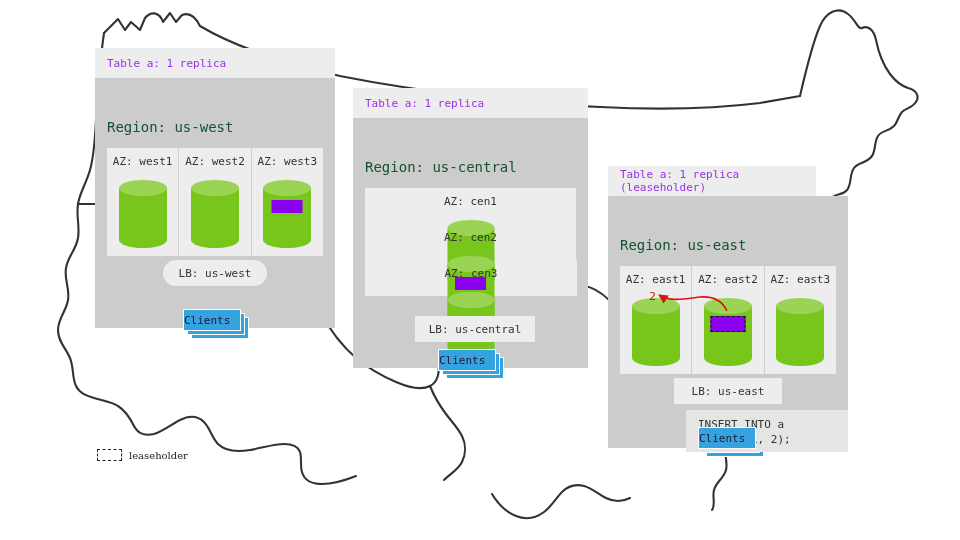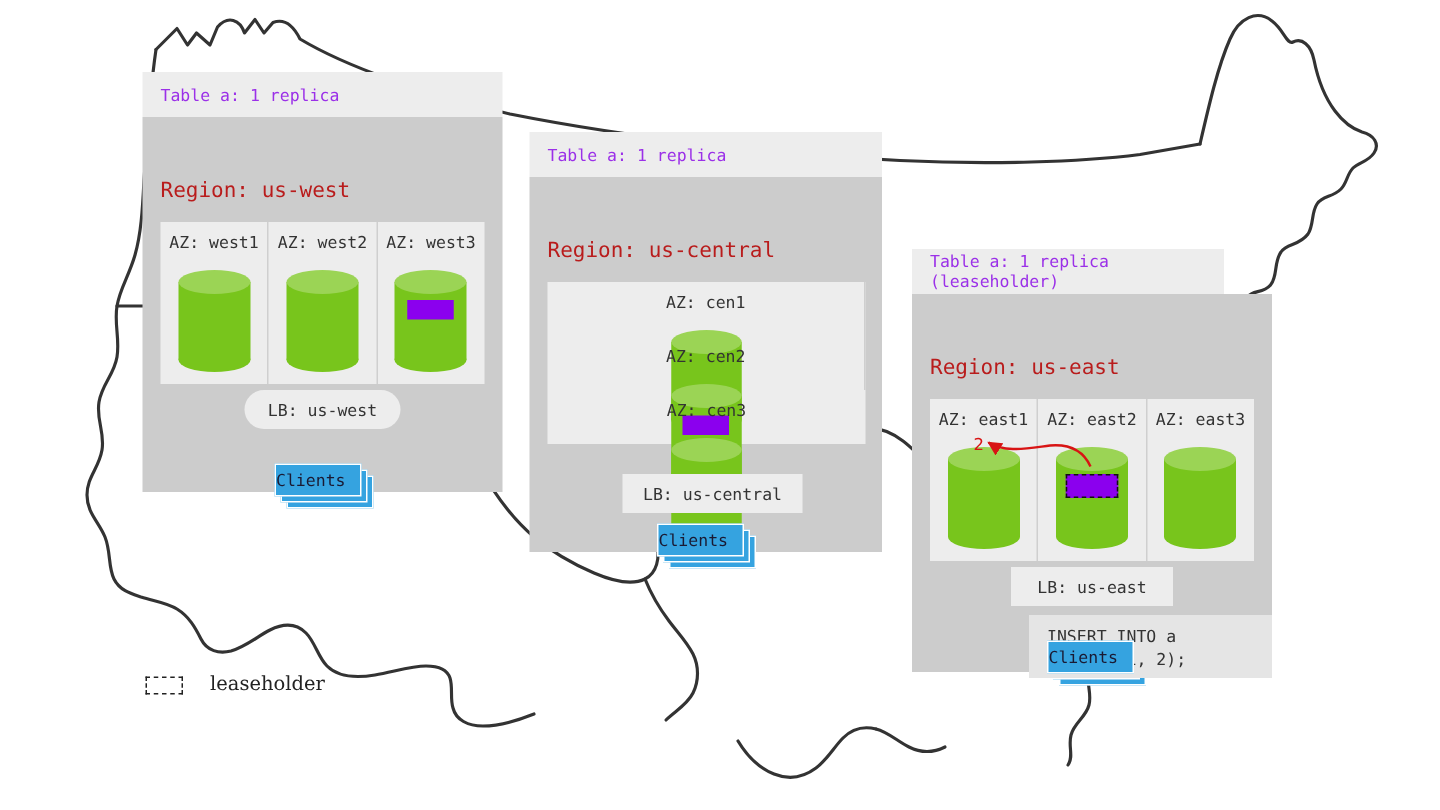--- a/index.html
+++ b/index.html
@@ -23,21 +23,21 @@
     display:flex;align-items:center;
     padding-left:12px;
     box-sizing:border-box;
   }
   .region-body{
     background:#cccccc;
     box-sizing:border-box;
     position:relative;
   }
   .region-title{
-    color:#b91c1c;
+    color:#14532d;
     font-family:"DejaVu Sans Mono","Liberation Mono",monospace;
     font-size:14px;
     position:absolute;
     left:12px;
   }
   .az-strip{
     position:absolute;
     background:#ededed;
     display:flex;
     box-sizing:border-box;
@@ -122,23 +122,23 @@
 
   
   .legend{position:absolute;display:flex;align-items:center;}
   .legend-swatch{
     width:25px;height:12px;
     border:1.5px dashed #222222;
     background:transparent;
     box-sizing:border-box;
   }
   .legend-text{
-    margin-left:18px;
+    margin-left:7px;
     font-family:"DejaVu Serif","Liberation Serif",serif;
-    font-size:13px;color:#222222;
+    font-size:10px;color:#222222;
   }
 
   
   .arrow-layer{position:absolute;left:0;top:0;width:960px;height:540px;pointer-events:none;}
   .arrow-num{
     position:absolute;
     font-family:"DejaVu Sans","Liberation Sans",sans-serif;
     font-size:11px;color:#d81414;
   }
 </style>

